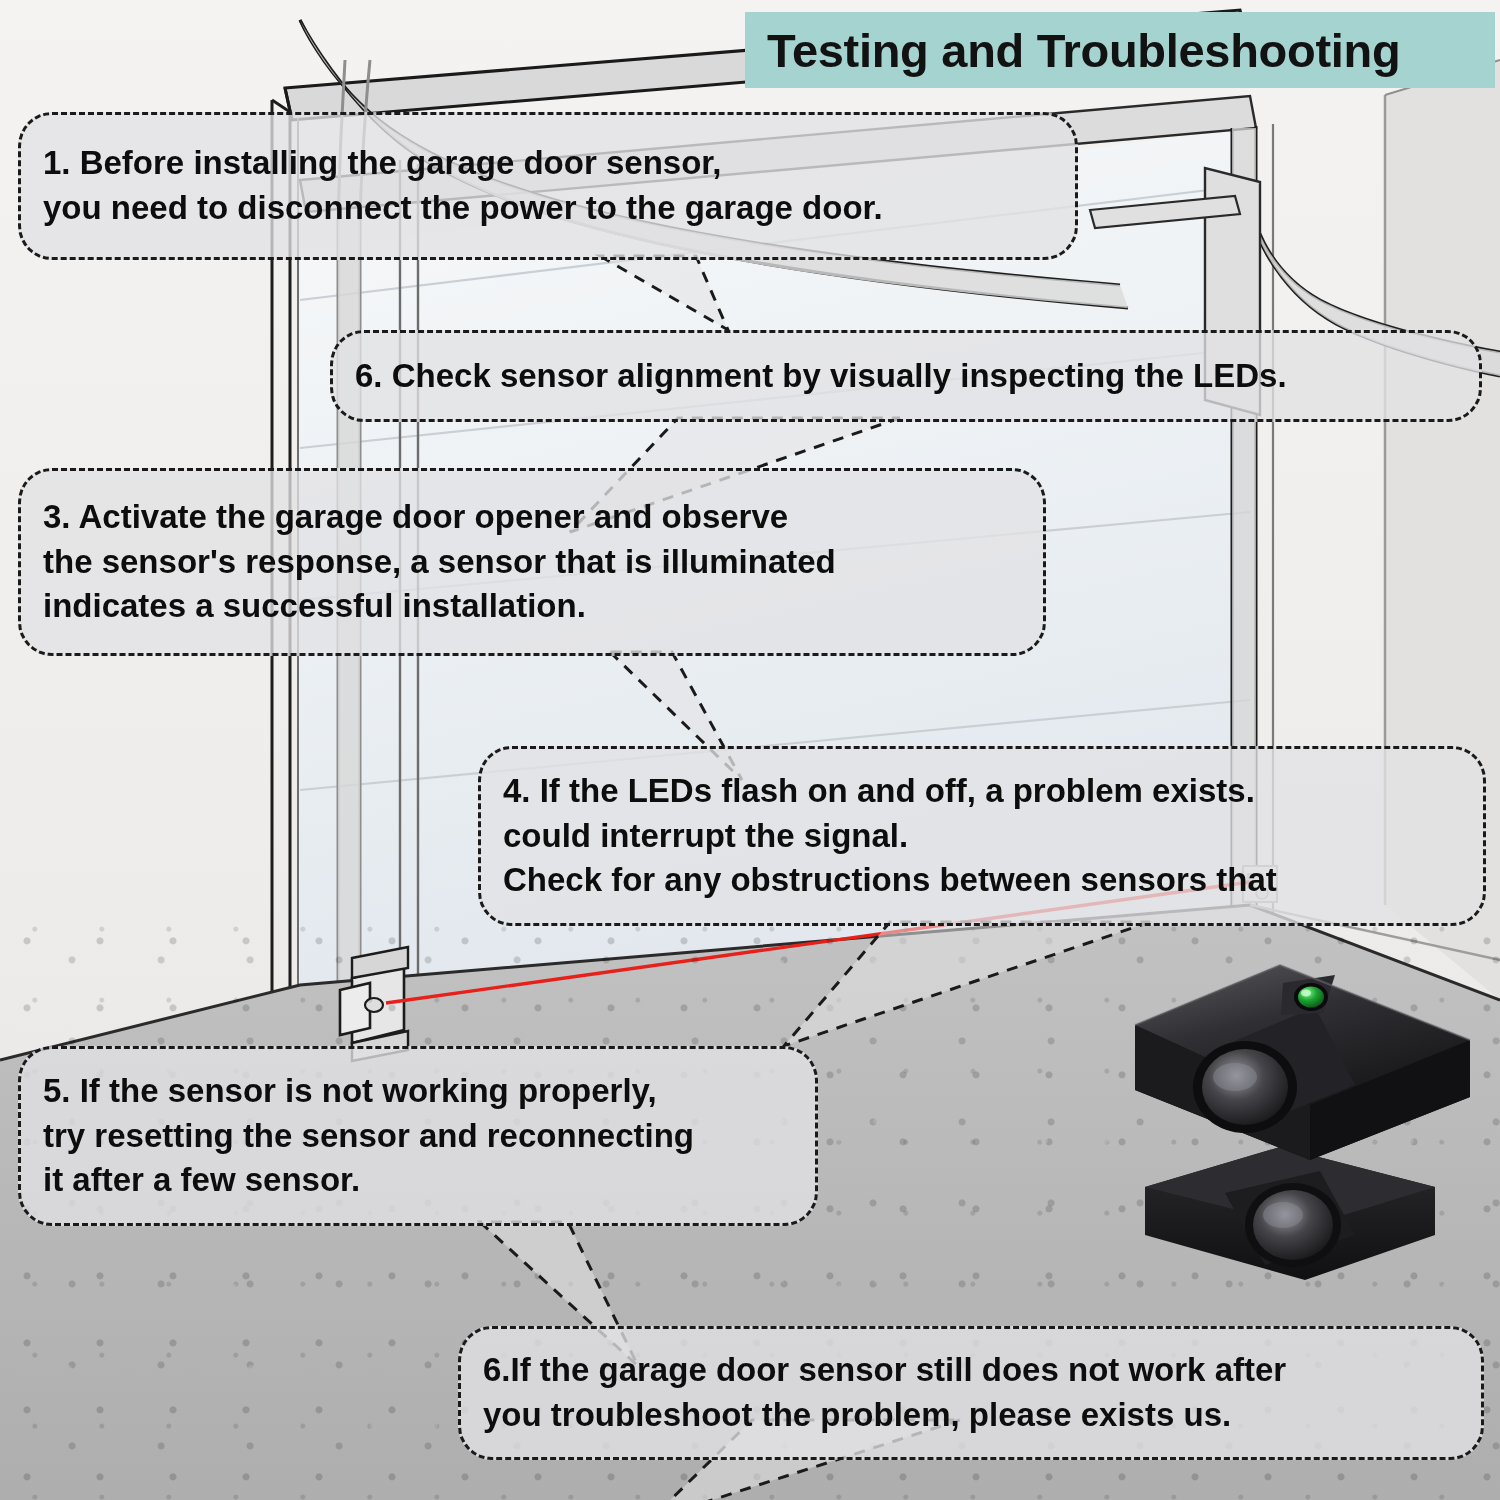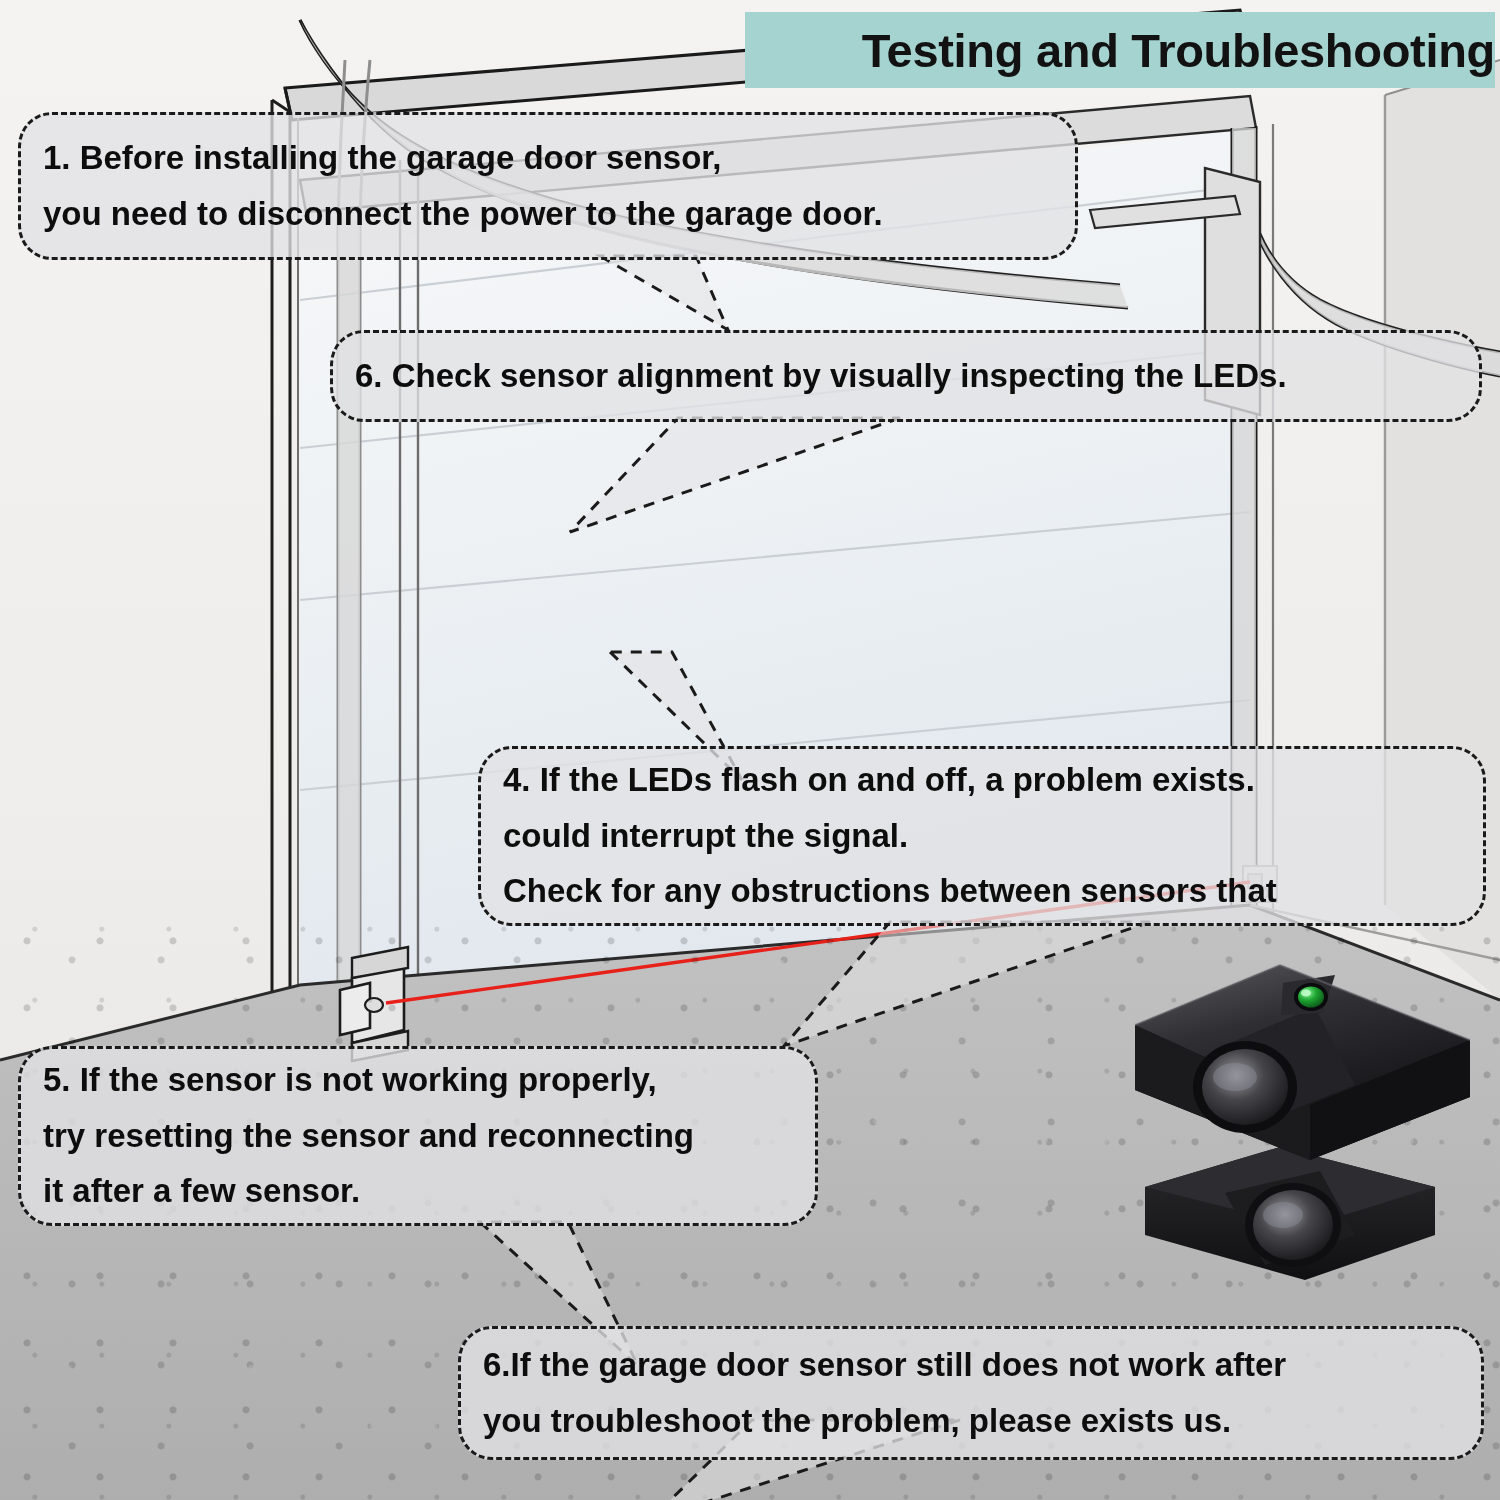--- a/index.html
+++ b/index.html
@@ -46,21 +46,21 @@
   .banner {
     position: absolute;
     left: 745px;
     top: 12px;
     width: 750px;
     height: 76px;
     background: #a5d4d0;
     z-index: 6;
     display: flex;
     align-items: center;
-    justify-content: flex-end;
+    justify-content: flex-start;
     padding-left: 22px;
     box-sizing: border-box;
   }
   .banner-title {
     font-size: 47px;
     font-weight: 700;
     color: #121212;
     letter-spacing: -0.3px;
     white-space: nowrap;
     font-family: "Liberation Sans", sans-serif;
@@ -86,21 +86,20 @@
     position: relative;
     background: rgba(226,226,228,0.78);
     border: 3px dashed #1a1a1a;
     border-radius: 34px;
     box-sizing: border-box;
     padding: 23px 22px;
     height: 100%;
     display: flex;
     flex-direction: column;
     justify-content: center;
-    gap: 11px;
   }
   .callout .line {
     font-size: 33px;
     font-weight: 700;
     color: #0d0d0d;
     line-height: 1.36;
     white-space: nowrap;
     font-family: "Liberation Sans", sans-serif;
   }
   .tail { position: absolute; overflow: visible; z-index: 7; pointer-events: none; }
@@ -305,20 +304,27 @@
       <div class="line">you need to disconnect the power to the garage door.</div>
     </div>
   </div>
 
   <div class="callout" id="callout-2">
     <div class="bubble">
       <div class="line">6. Check sensor alignment by visually inspecting the LEDs.</div>
     </div>
   </div>
 
+  <div class="callout" id="callout-3">
+    <div class="bubble">
+      <div class="line">3. Activate the garage door opener and observe</div>
+      <div class="line">the sensor's response, a sensor that is illuminated</div>
+      <div class="line">indicates a successful installation.</div>
+    </div>
+  </div>
 
   <div class="callout" id="callout-4">
     <div class="bubble">
       <div class="line">4. If the LEDs flash on and off, a problem exists.</div>
       <div class="line">could interrupt the signal.</div>
       <div class="line">Check for any obstructions between sensors that</div>
     </div>
   </div>
 
   <div class="callout" id="callout-5">

